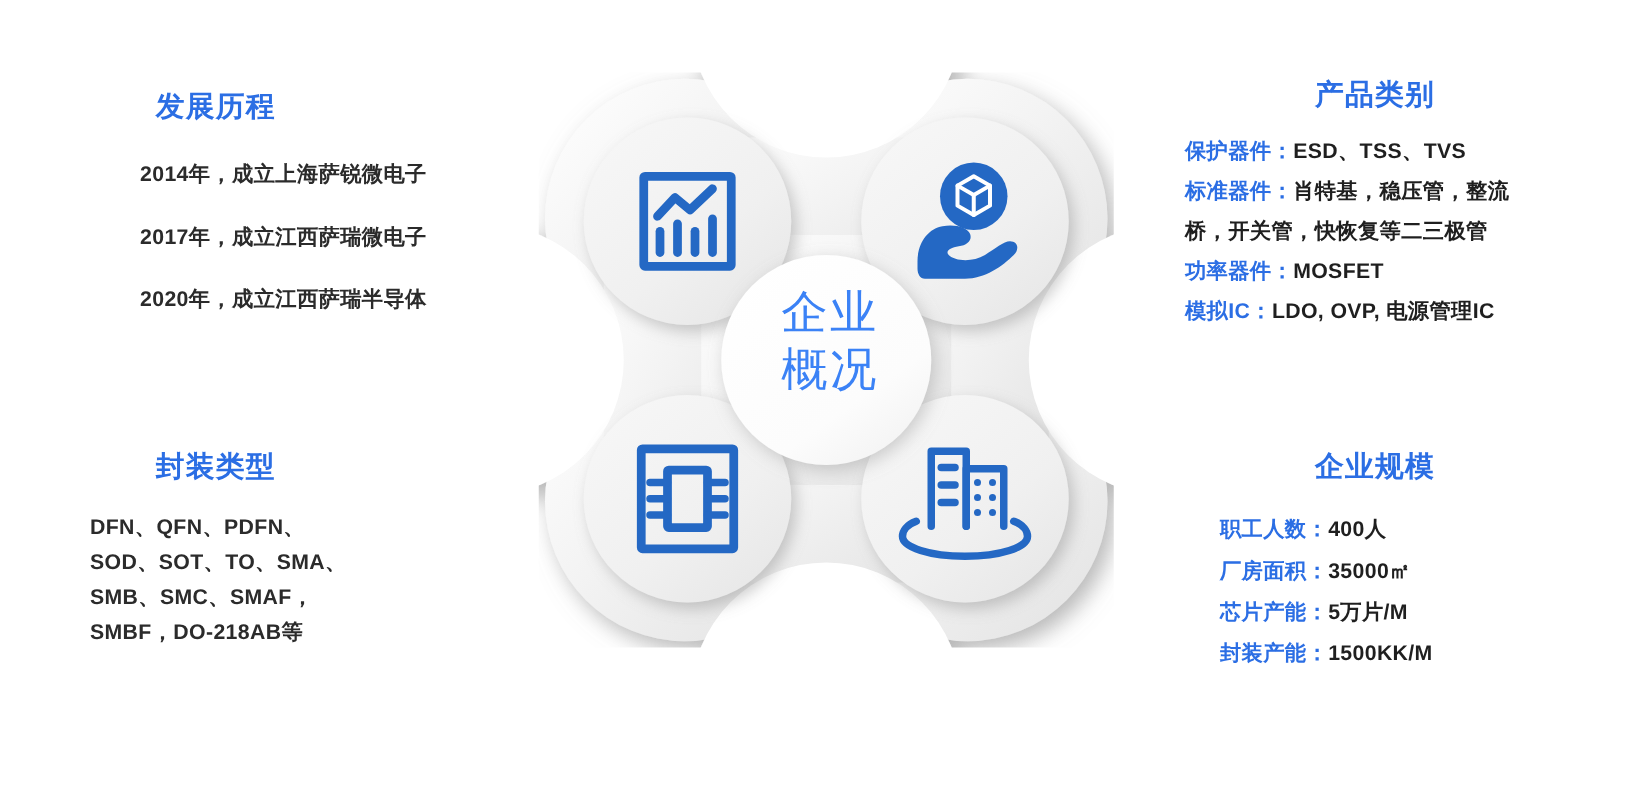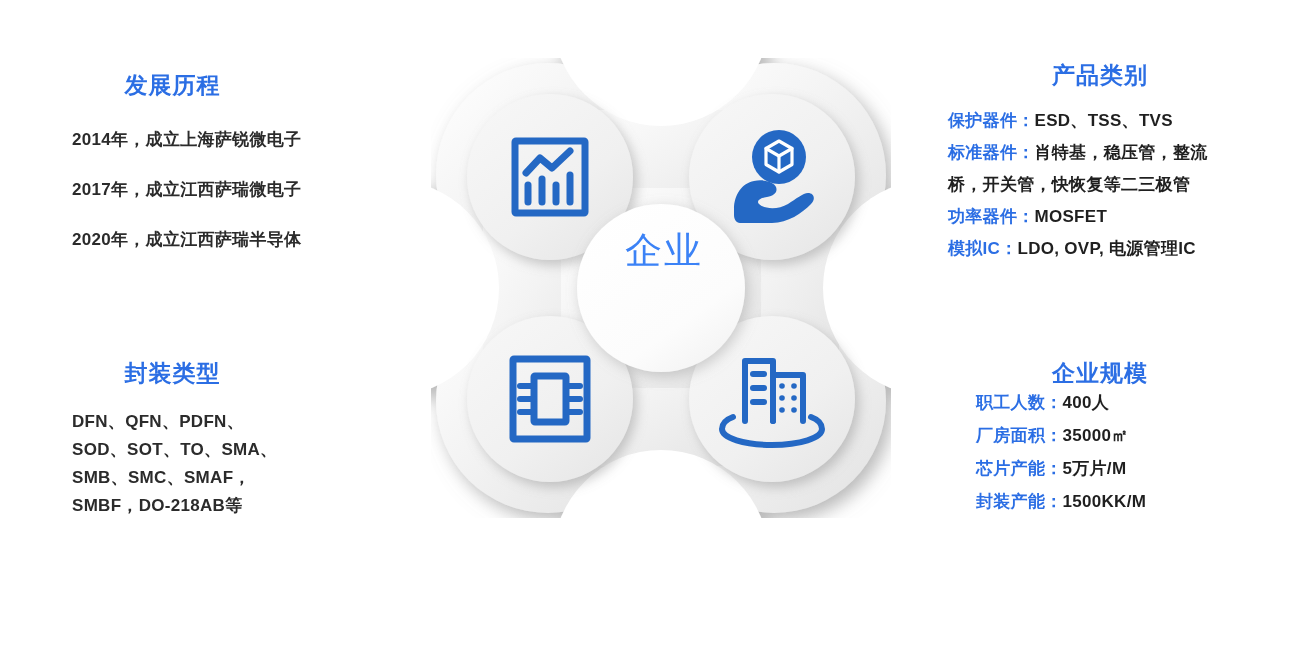--- a/index.html
+++ b/index.html
@@ -23,40 +23,40 @@
     font-size:17px;font-weight:bold;color:#2b2b2b;
     white-space:nowrap;letter-spacing:.3px;
   }
   .lbl{color:#2b6ee4;}
   .val{color:#1f1f1f;}
 
   
   #panel-history{left:0;top:70px;width:420px;}
   #panel-history .panel-heading{text-align:center;width:345px;}
   #panel-history .line{margin-left:72px;margin-top:27px;}
-  #panel-history .panel-body{margin-top:16px;}
+  #panel-history .panel-body{margin-top:16px;padding-left:40px;}
 
   
   #panel-package{left:0;top:358px;width:420px;}
   #panel-package .panel-heading{text-align:center;width:345px;}
   #panel-package .panel-body{margin-top:20px;margin-left:72px;}
   #panel-package .line{margin-top:2px;line-height:26px;}
   #panel-package .line:first-child{margin-top:0;}
 
   
   #panel-product{left:930px;top:60px;width:373px;}
   #panel-product .panel-heading{text-align:center;width:340px;}
   #panel-product .panel-body{margin-top:16px;margin-left:18px;}
   #panel-product .line{margin-top:5px;line-height:27px;}
   #panel-product .line:first-child{margin-top:0;}
 
   
   #panel-scale{left:930px;top:358px;width:373px;}
   #panel-scale .panel-heading{text-align:center;width:340px;}
-  #panel-scale .panel-body{margin-left:46px;}
+  #panel-scale .panel-body{margin-top:21px;margin-left:46px;}
   #panel-scale .line{margin-top:6px;line-height:27px;}
   #panel-scale .line:first-child{margin-top:0;}
 
   
   #central-graphic{
     position:absolute;left:431px;top:58px;
     width:460px;height:460px;
   }
   #central-graphic svg{display:block;width:460px;height:460px;}
 
@@ -294,15 +294,16 @@
           C -47,21 -50,26 -50,30
           C -50,39 -28,46 0,46
           C 28,46 50,39 50,30
           C 50,26 47,21 39,18"></path>
       </g>
     </svg>
   </div>
 
   <div id="center-label">
     <div>企业</div>
+    <div>概况</div>
   </div>
 
 </div>
 
 </body></html>

